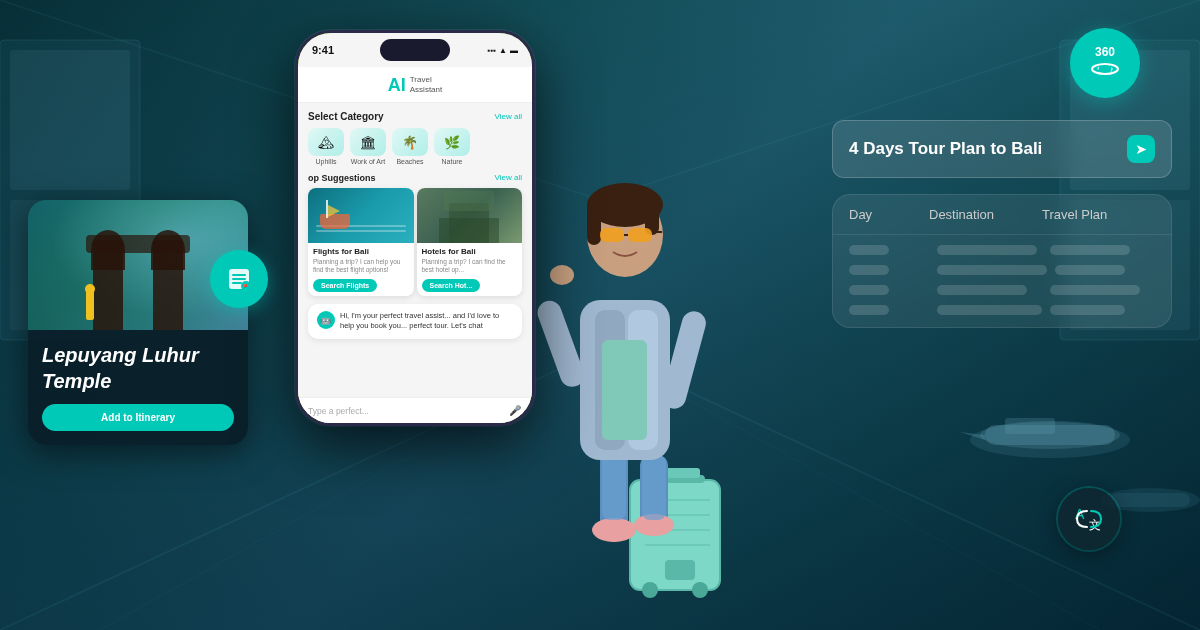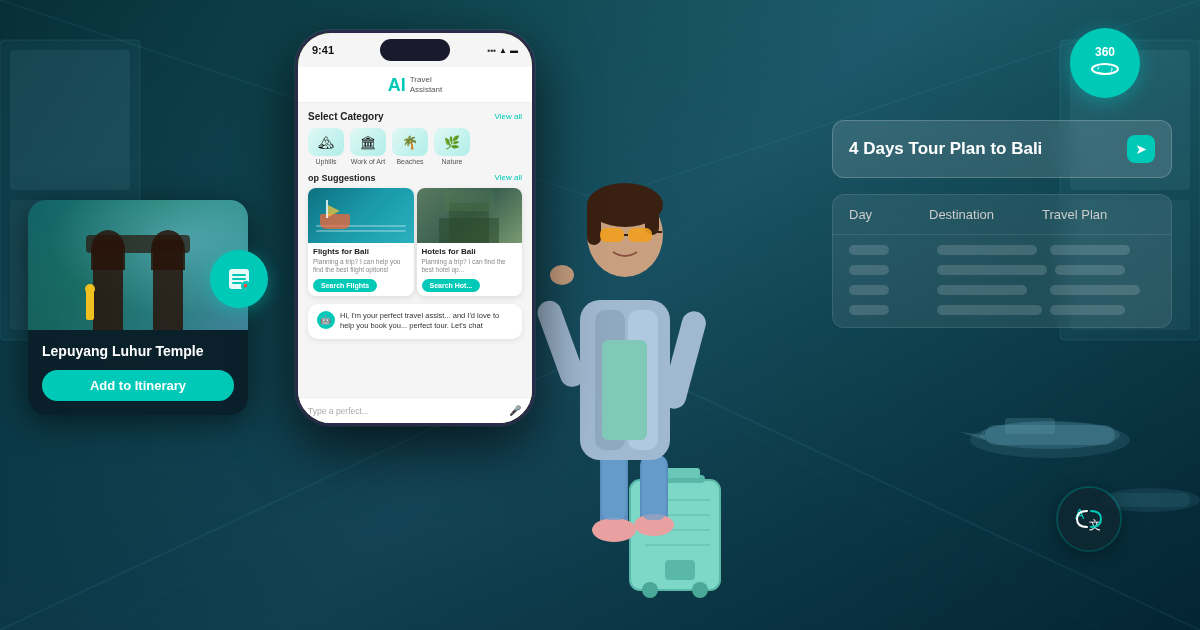--- a/index.html
+++ b/index.html
@@ -117,34 +117,35 @@
       height: 10px;
       background: #f0c020;
       border-radius: 50%;
     }
 
     .left-card-body {
       padding: 12px 14px 14px;
     }
     .left-card-title {
       color: #ffffff;
-      font-size: 14px;
+      font-size: 20px;
       font-weight: 700;
       margin-bottom: 10px;
       line-height: 1.3;
+      font-style: italic;
     }
     .add-itinerary-btn {
       display: block;
       width: 100%;
       padding: 8px 12px;
       background: #00c9b8;
       border: none;
       border-radius: 20px;
       color: #fff;
-      font-size: 13px;
+      font-size: 10px;
       font-weight: 600;
       text-align: center;
       cursor: pointer;
     }
 
     
     .checklist-badge {
       position: absolute;
       left: 210px;
       top: 250px;
@@ -433,21 +434,21 @@
       display: flex;
       align-items: center;
       justify-content: center;
       color: #fff;
       font-size: 14px;
       cursor: pointer;
     }
 
     .trip-table {
       background: rgba(255,255,255,0.08);
-      border-radius: 12px;
+      border-radius: 18px;
       overflow: hidden;
       backdrop-filter: blur(10px);
       border: 1px solid rgba(255,255,255,0.1);
     }
     .trip-table-header {
       display: grid;
       grid-template-columns: 80px 1fr 1fr;
       padding: 12px 16px;
       border-bottom: 1px solid rgba(255,255,255,0.1);
     }

